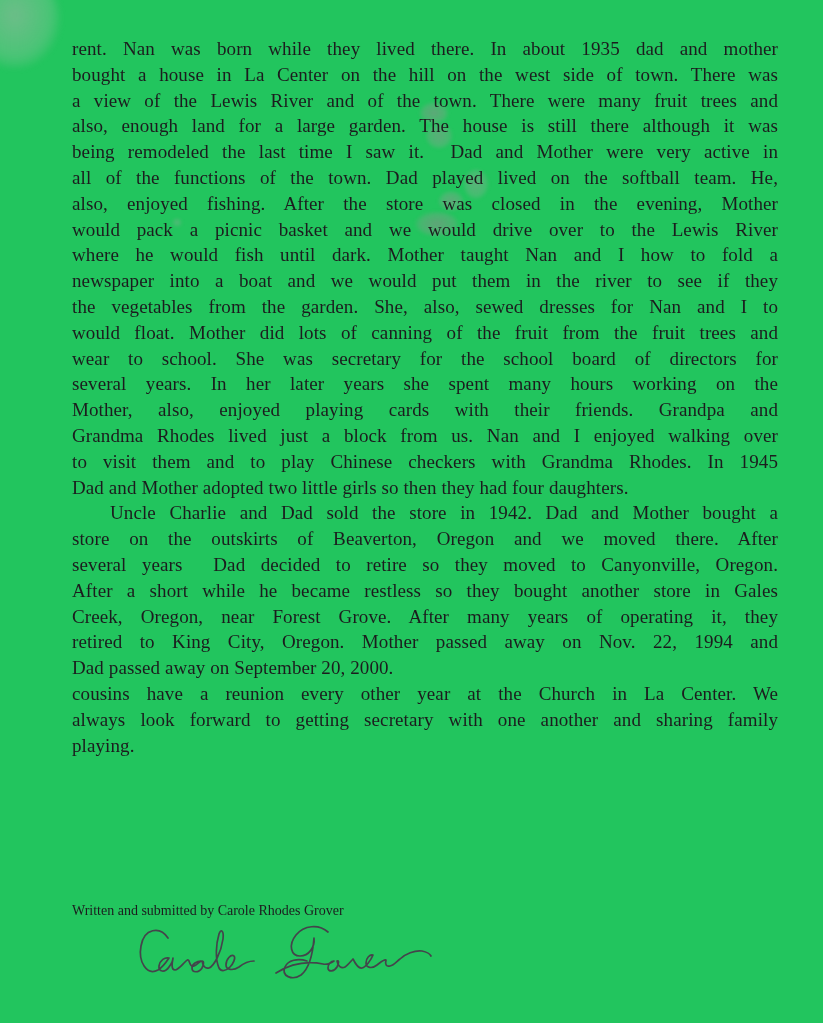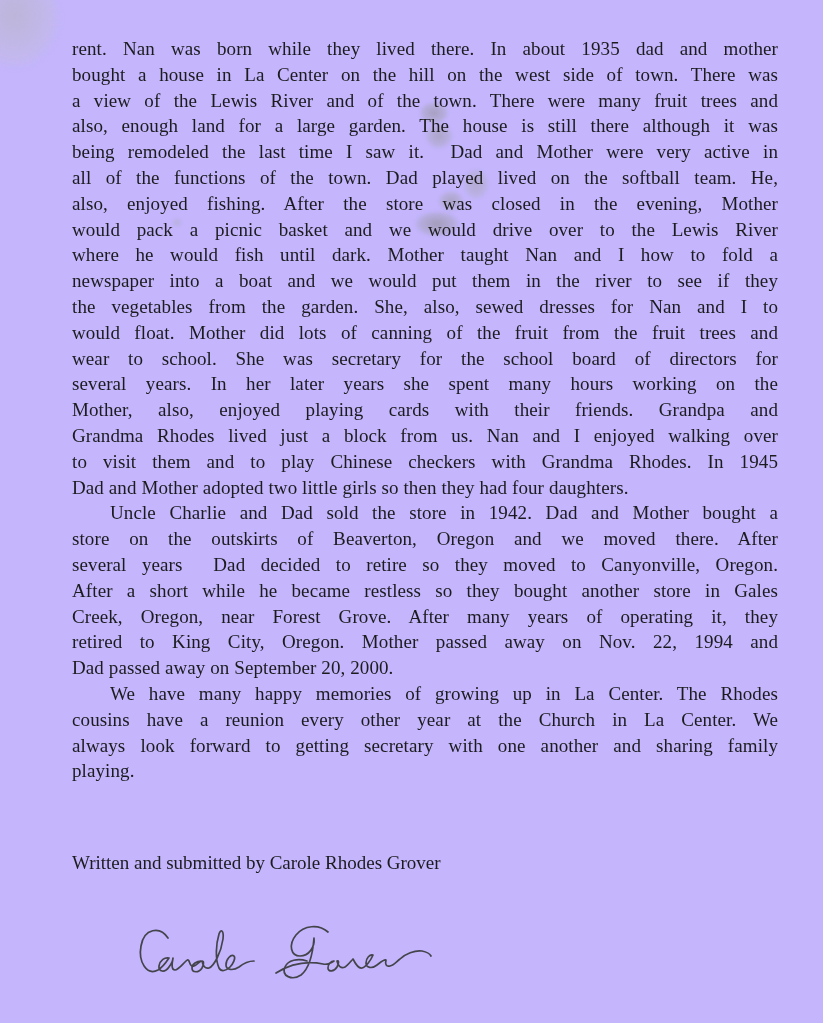--- a/index.html
+++ b/index.html
@@ -20,22 +20,22 @@
     letter-spacing:0.1px;
   }
   .line {
     text-align:justify;
     text-align-last:justify;
   }
   .line.last { text-align-last:left; }
   .line.indent { text-indent:38px; }
   .credit {
     position:absolute;
-    left:72px; top:850px;
-    font-size:19px;
+    left:72px; top:898px;
+    font-size:14px;
     line-height:26px;
   }
   .signature {
     position:absolute;
     left:128px; top:920px;
     width:310px; height:86px;
   }
   .signature path {
     fill:none;
     stroke:#44444b;
@@ -66,21 +66,21 @@
   .sm-b5 { left:411px; top:209px; width:52px; height:30px;
     background:radial-gradient(closest-side, rgba(140,140,138,0.58), rgba(152,152,150,0.3) 65%, transparent 90%);
     border-radius:45% 55% 55% 45%; }
   .sm-dot { left:170px; top:216px; width:14px; height:13px;
     background:radial-gradient(closest-side, rgba(168,168,165,0.4), transparent 85%);
     border-radius:50%; }
 </style>
 </head>
 <body>
 
-<div class="page" style="background: #c4b5fd; color: rgb(28, 28, 30); font-family: Liberation Serif, serif;">
+<div class="page" style="background: #22c55e; color: rgb(28, 28, 30); font-family: Liberation Serif, serif;">
 
   <div class="smudge sm-corner"></div>
   <div class="smudge sm-b1"></div>
   <div class="smudge sm-b2"></div>
   <div class="smudge sm-b3"></div>
   <div class="smudge sm-b4"></div>
   <div class="smudge sm-b5"></div>
   <div class="smudge sm-dot"></div>
 
   <div class="textblock">
@@ -107,21 +107,20 @@
       <div>
         <div class="line indent">Uncle Charlie and Dad sold the store in 1942. Dad and Mother bought a</div>
         <div class="line">store on the outskirts of Beaverton, Oregon and we moved there. After</div>
         <div class="line">several years&nbsp; Dad decided to retire so they moved to Canyonville, Oregon.</div>
         <div class="line">After a short while he became restless so they bought another store in Gales</div>
         <div class="line">Creek, Oregon, near Forest Grove. After many years of operating it, they</div>
         <div class="line">retired to King City, Oregon. Mother passed away on Nov. 22, 1994 and</div>
         <div class="line last">Dad passed away on September 20, 2000.</div>
       </div>
       <div>
-        <div class="line indent">We have many happy memories of growing up in La Center. The Rhodes</div>
         <div class="line">cousins have a reunion every other year at the Church in La Center. We</div>
         <div class="line">always look forward to getting secretary with one another and sharing family</div>
         <div class="line last">playing.</div>
       </div>
     </div>
 
   <div class="credit">Written and submitted by Carole Rhodes Grover</div>
 
   <svg class="signature" viewBox="0 0 310 86" aria-label="Carole Grover">
     <path d="

